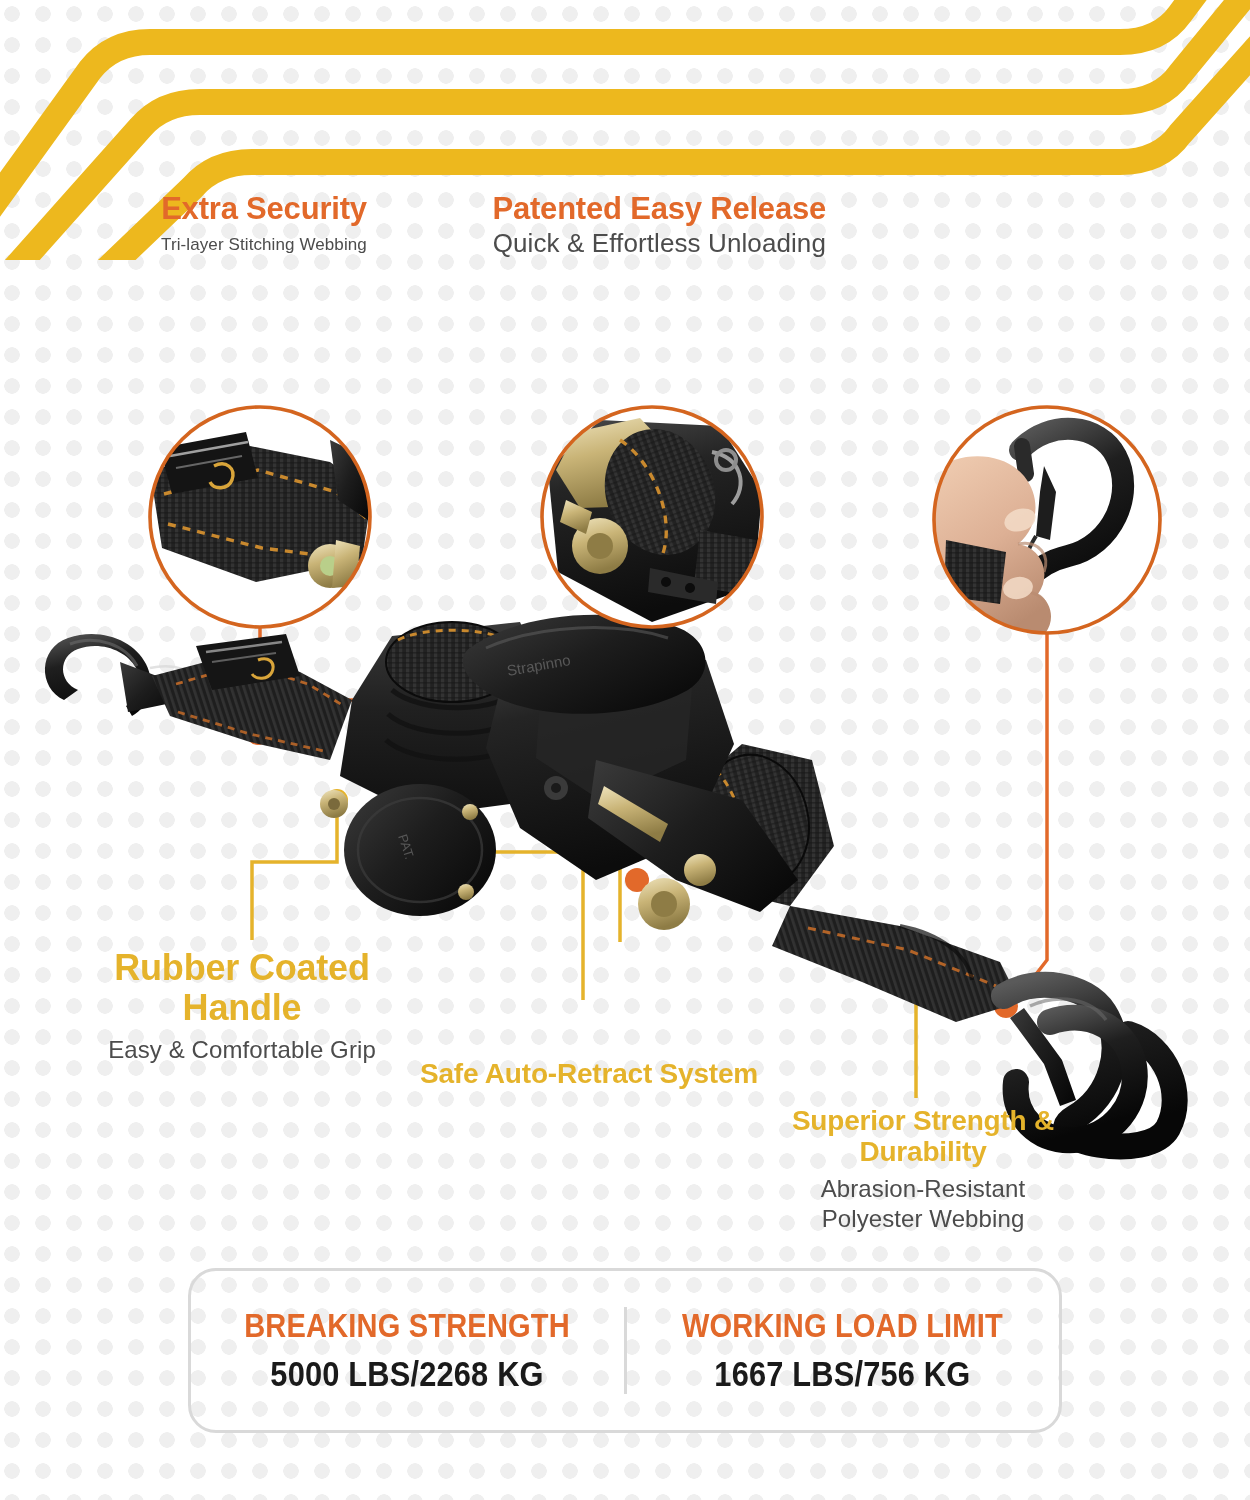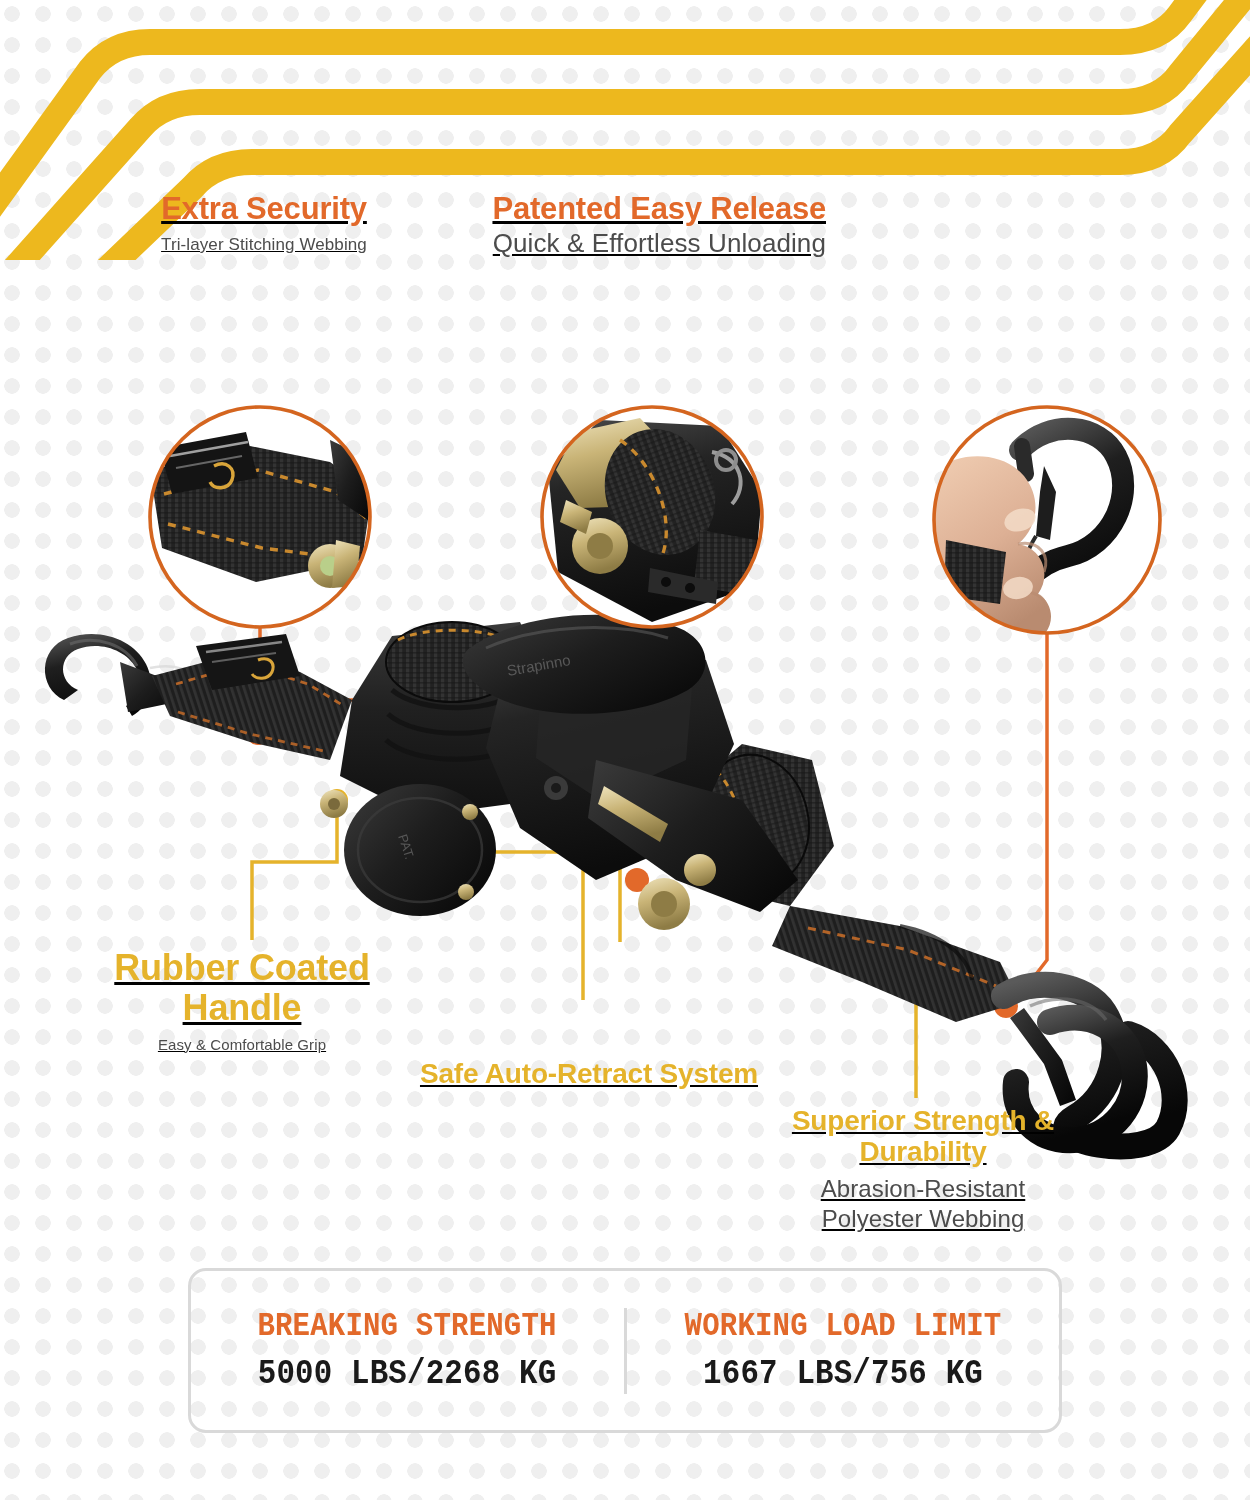--- a/index.html
+++ b/index.html
@@ -19,21 +19,21 @@
     background-image:
       radial-gradient(circle at 8px 8px, #efefef 7.5px, rgba(255,255,255,0) 8px);
     background-size:31px 31px;
     background-position:4px 6px;
   }
 
   
   .stripes-svg { position:absolute; top:0; left:0; width:1250px; height:260px; }
 
   
-  .callout { position:absolute; text-align:center;text-decoration:underline; }
+  .callout { position:absolute; text-align:center; }
   .callout .title {
     font-weight:bold;
     line-height:1.12;
     letter-spacing:-0.2px;
   }
   .callout .sub {
     color:#4c4c4c;
     line-height:1.28;
     font-weight:400;
     letter-spacing:0.1px;
@@ -48,44 +48,43 @@
   #callout-easy-release     { left:466px; top:192px; width:360px;text-align:right; }
   #callout-easy-release .title { font-size:31px; }
   #callout-easy-release .sub   { font-size:26px; }
 
   #callout-s-hook           { left:872px; top:192px; width:320px; }
   #callout-s-hook .title { font-size:31px; }
   #callout-s-hook .sub   { font-size:26px; margin-top:7px; }
 
   #callout-rubber-handle    { left:62px;  top:948px; width:360px; }
   #callout-rubber-handle .title { font-size:36px; }
-  #callout-rubber-handle .sub   { font-size:15px; margin-top:6px; }
+  #callout-rubber-handle .sub   { font-size:24px; margin-top:6px; }
 
   #callout-auto-retract     { left:404px; top:1058px; width:370px; }
   #callout-auto-retract .title { font-size:28px; }
   #callout-auto-retract .sub   { font-size:24px; margin-top:6px; }
 
   #callout-superior-strength{ left:778px; top:1105px; width:290px; }
   #callout-superior-strength .title { font-size:28px; }
   #callout-superior-strength .sub   { font-size:24px; margin-top:6px; }
 
   
   .art { position:absolute; top:0; left:0; width:1250px; height:1500px; pointer-events:none; }
 
   
   #spec-bar {
     position:absolute;
     left:188px; top:1268px;
     width:874px; height:165px;
     border:3px solid #d9d9d9;
-    border-radius:18px;
+    border-radius:28px;
     background:transparent;
     display:flex;
     align-items:center;
-    font-family:Liberation Mono, monospace;
   }
   .spec-cell {
     flex:1 1 0;
     text-align:center;
     padding:0 10px;
   }
   .spec-cell + .spec-cell { border-left:3px solid #d9d9d9; }
   .spec-label {
     color:#E2692A;
     font-weight:bold;

